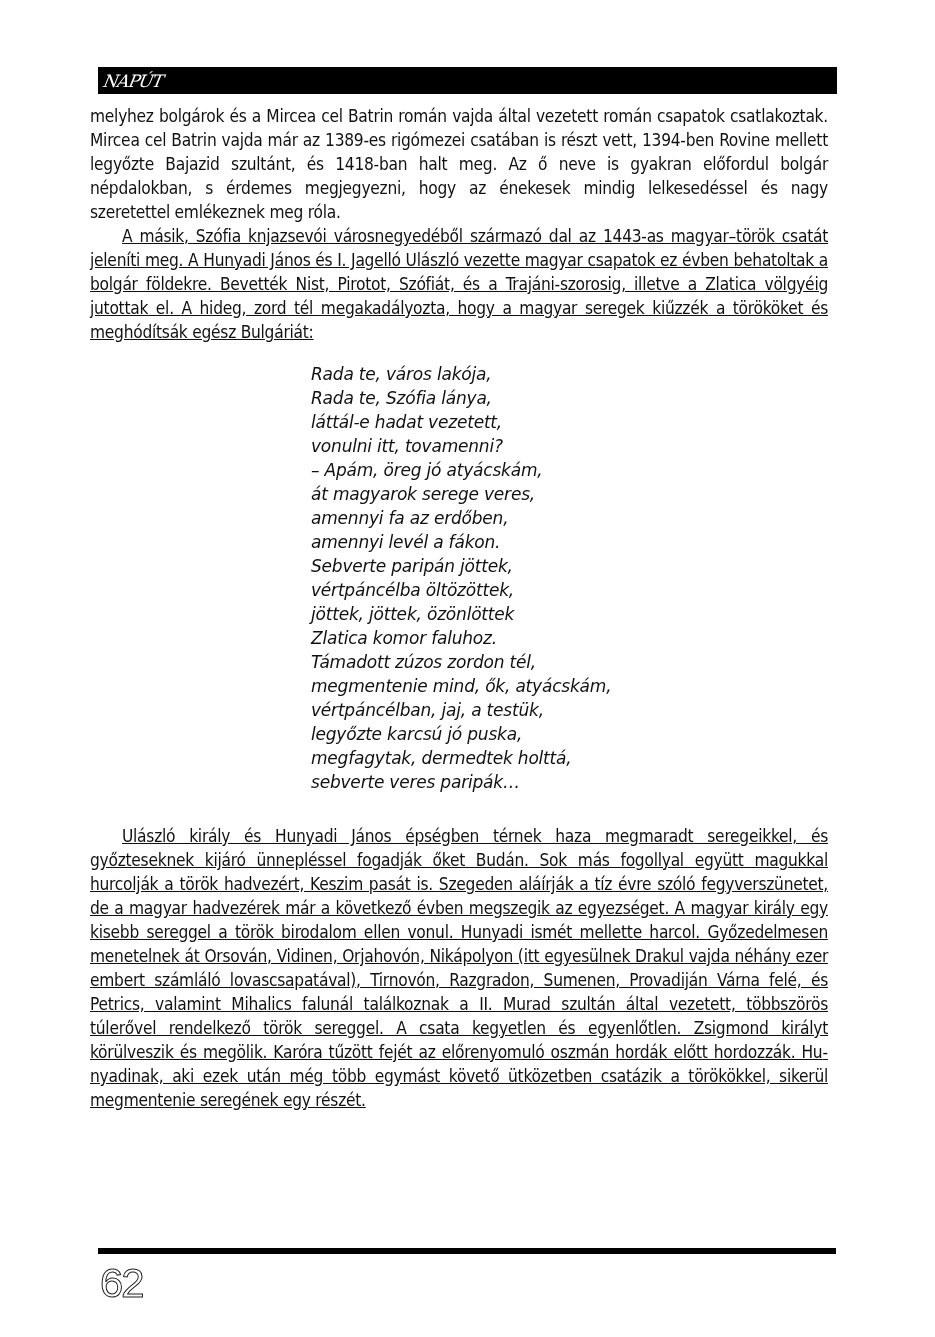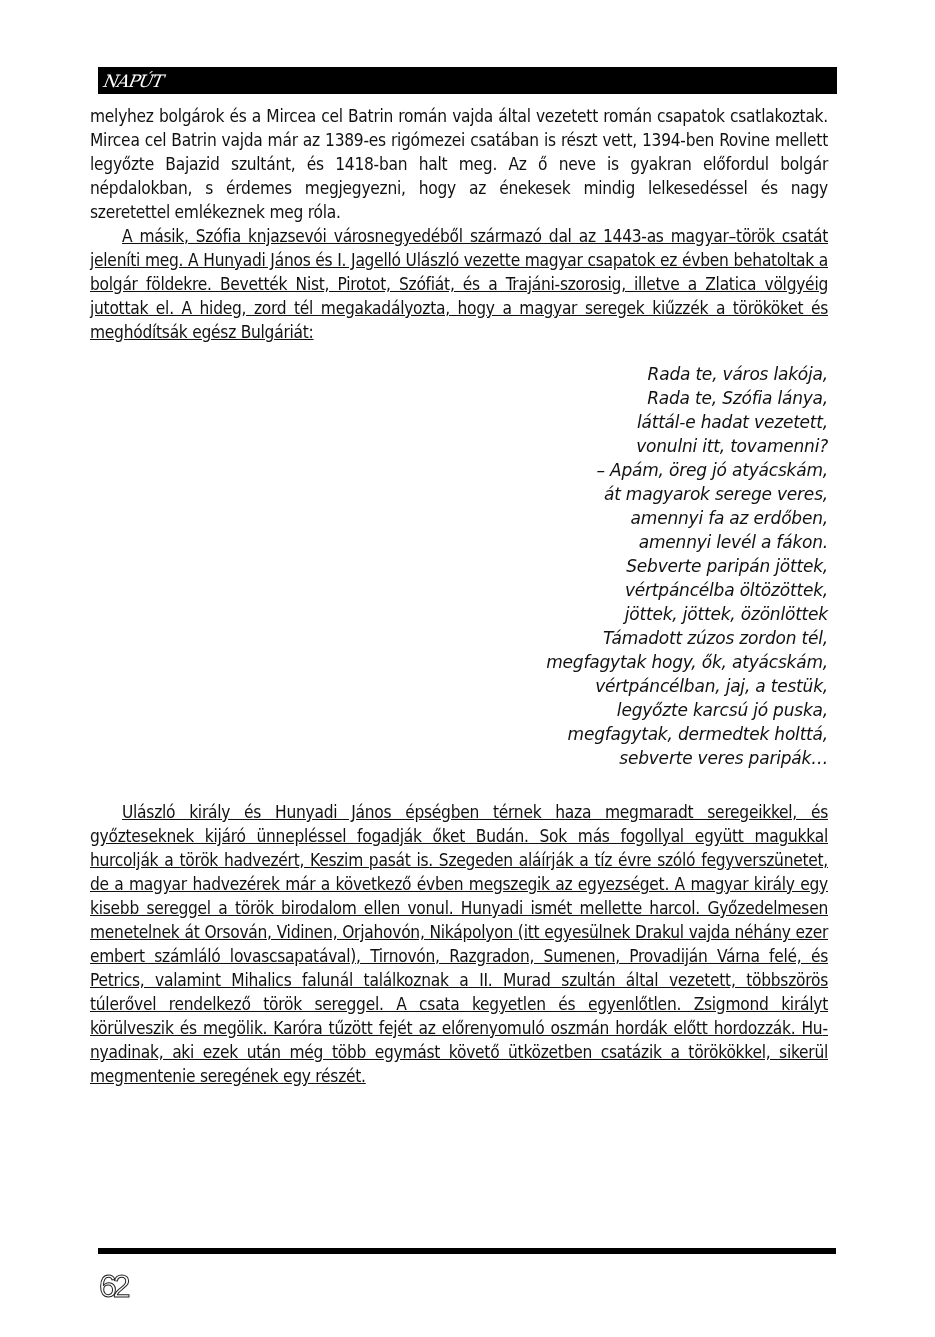--- a/index.html
+++ b/index.html
@@ -56,39 +56,38 @@
     }
     .poem {
       margin: 18px 0 30px 221px;
       font-family: "DejaVu Sans", sans-serif;
       font-style: italic;
       font-size: 17px;
       line-height: 24px;
       letter-spacing: -0.2px;
       padding: 0;
       list-style: none;
-      text-align: right;
     }
     .poem li {
       white-space: nowrap;
     }
     .bottom-rule {
       position: absolute;
       left: 98px;
       top: 1248px;
       width: 738px;
       height: 6px;
       background: #000000;
     }
     .page-number {
       position: absolute;
       left: 99px;
       top: 1266px;
-      font-family: Liberation Sans, sans-serif;
-      font-size: 32px;
+      font-family: Liberation Mono, monospace;
+      font-size: 42px;
       line-height: 40px;
       color: #ffffff;
       -webkit-text-stroke: 1px #222222;
       letter-spacing: -4px;
     }
   </style>
 </head>
 <body>
 
 <div class="header-bar">
@@ -104,22 +103,23 @@
     <li>Rada te, Szófia lánya,</li>
     <li>láttál-e hadat vezetett,</li>
     <li>vonulni itt, tovamenni?</li>
     <li>– Apám, öreg jó atyácskám,</li>
     <li>át magyarok serege veres,</li>
     <li>amennyi fa az erdőben,</li>
     <li>amennyi levél a fákon.</li>
     <li>Sebverte paripán jöttek,</li>
     <li>vértpáncélba öltözöttek,</li>
     <li>jöttek, jöttek, özönlöttek</li>
+    <li>Zlatica komor faluhoz.</li>
     <li>Támadott zúzos zordon tél,</li>
-    <li>megfagytak hogy, ők, atyácskám,</li>
+    <li>megmentenie mind, ők, atyácskám,</li>
     <li>vértpáncélban, jaj, a testük,</li>
     <li>legyőzte karcsú jó puska,</li>
     <li>megfagytak, dermedtek holttá,</li>
     <li>sebverte veres paripák…</li>
   </ul>
 
   <p class="para indent">Ulászló király és Hunyadi János épségben térnek haza megmaradt sere­geikkel, és győzteseknek kijáró ünnepléssel fogadják őket Budán. Sok más fo­gollyal együtt magukkal hurcolják a török hadvezért, Keszim pasát is. Szegeden aláírják a tíz évre szóló fegyverszünetet, de a magyar hadvezérek már a kö­vetkező évben megszegik az egyezséget. A magyar király egy kisebb sereggel a török birodalom ellen vonul. Hunyadi ismét mellette harcol. Győzedelmesen menetelnek át Orsován, Vidinen, Orjahovón, Nikápolyon (itt egyesülnek Drakul vajda néhány ezer embert számláló lovascsapatával), Tirnovón, Razgradon, Sumenen, Provadiján Várna felé, és Petrics, valamint Mihalics falunál találkoz­nak a II. Murad szultán által vezetett, többszörös túlerővel rendelkező török se­reggel. A csata kegyetlen és egyenlőtlen. Zsigmond királyt körülveszik és meg­ölik. Karóra tűzött fejét az előrenyomuló oszmán hordák előtt hordozzák. Hu­nyadinak, aki ezek után még több egymást követő ütközetben csatázik a tö­rökökkel, sikerül megmentenie seregének egy részét.</p>
 </div>
 
 <div class="bottom-rule"></div>

